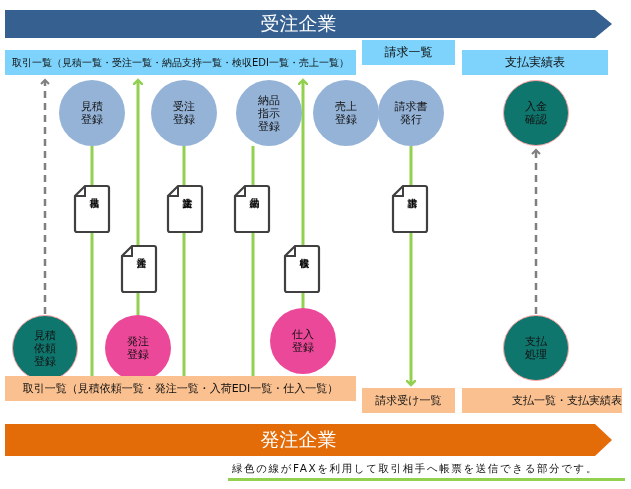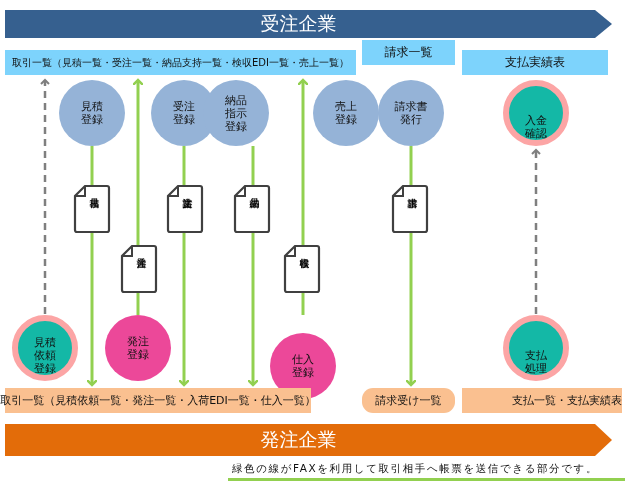--- a/index.html
+++ b/index.html
@@ -15,21 +15,21 @@
   .banner span { position: relative; left: -10px; }
   .box { position: absolute; height: 25px; display: flex; align-items: center; justify-content: center;
          font-size: 11px; color: #111; white-space: nowrap; }
   .box-blue { background: #7dd3fc; }
   .box-orange { background: #FAC090; }
   .circle { position: absolute; width: 66px; height: 66px; border-radius: 50%;
             display: flex; align-items: center; justify-content: center; text-align: center;
             font-size: 11px; line-height: 13px; color: #111; box-sizing: border-box; }
   .c-blue { background: #95B3D7; }
   .c-orange { background: #ec4899; }
-  .c-outline { background: #14b8a6; border: 6px solid #fca5a5; align-items: flex-end; }
+  .c-outline { background: #0f766e; border: 1px solid #fca5a5; }
   .doc { position: absolute; width: 38px; height: 50px; }
   .doc-text { position: absolute; left: 13px; top: 6px; width: 14px; font-size: 10px;
               line-height: 11px; text-align: center; color: #000; writing-mode: vertical-rl; }
   .footnote { position: absolute; left: 232px; top: 462px; font-size: 10.5px; letter-spacing: 1.6px; color: #111; white-space: nowrap; }
   .underline { position: absolute; left: 228px; top: 478px; width: 397px; height: 3px; background: #92D050; }
 </style>
 </head>
 <body>
 
 <svg class="abs" width="631" height="489" style="left:0;top:0;">
@@ -69,21 +69,21 @@
 </div>
 
 <div class="circle c-blue" style="left:59px;top:80px;">
   <span style="white-space:pre">見積
 登録</span>
 </div>
 <div class="circle c-blue" style="left:151px;top:80px;">
   <span style="white-space:pre">受注
 登録</span>
 </div>
-<div class="circle c-blue" style="left:203px;top:80px;align-items:center;">
+<div class="circle c-blue" style="left:236px;top:80px;align-items:center;">
   <span style="white-space:pre">納品
 指示
 登録</span>
 </div>
 <div class="circle c-blue" style="left:313px;top:80px;">
   <span style="white-space:pre">売上
 登録</span>
 </div>
 <div class="circle c-blue" style="left:378px;top:80px;">
   <span style="white-space:pre">請求書
@@ -139,33 +139,33 @@
 
 <div class="circle c-outline" style="left:12px;top:315px;">
   <span style="white-space:pre">見積
 依頼
 登録</span>
 </div>
 <div class="circle c-orange" style="left:105px;top:315px;">
   <span style="white-space:pre">発注
 登録</span>
 </div>
-<div class="circle c-orange" style="left:270px;top:333px;">
+<div class="circle c-orange" style="left:270px;top:308px;">
   <span style="white-space:pre">仕入
 登録</span>
 </div>
 <div class="circle c-outline" style="left:503px;top:315px;">
   <span style="white-space:pre">支払
 処理</span>
 </div>
 
-<div class="box box-orange" style="left:5px;top:388px;width:306px;">
+<div class="box box-orange" style="left:5px;top:376px;width:351px;">
   <span>取引一覧（見積依頼一覧・発注一覧・入荷EDI一覧・仕入一覧）</span>
 </div>
-<div class="box box-orange" style="left:362px;top:388px;width:93px;border-radius:11px;">
+<div class="box box-orange" style="left:362px;top:388px;width:93px;">
   <span>請求受け一覧</span>
 </div>
 <div class="box box-orange" style="left:462px;top:388px;width:160px;justify-content:flex-end;">
   <span>支払一覧・支払実績表</span>
 </div>
 
 <div class="banner banner-bot">
   <span>発注企業</span>
 </div>
 

